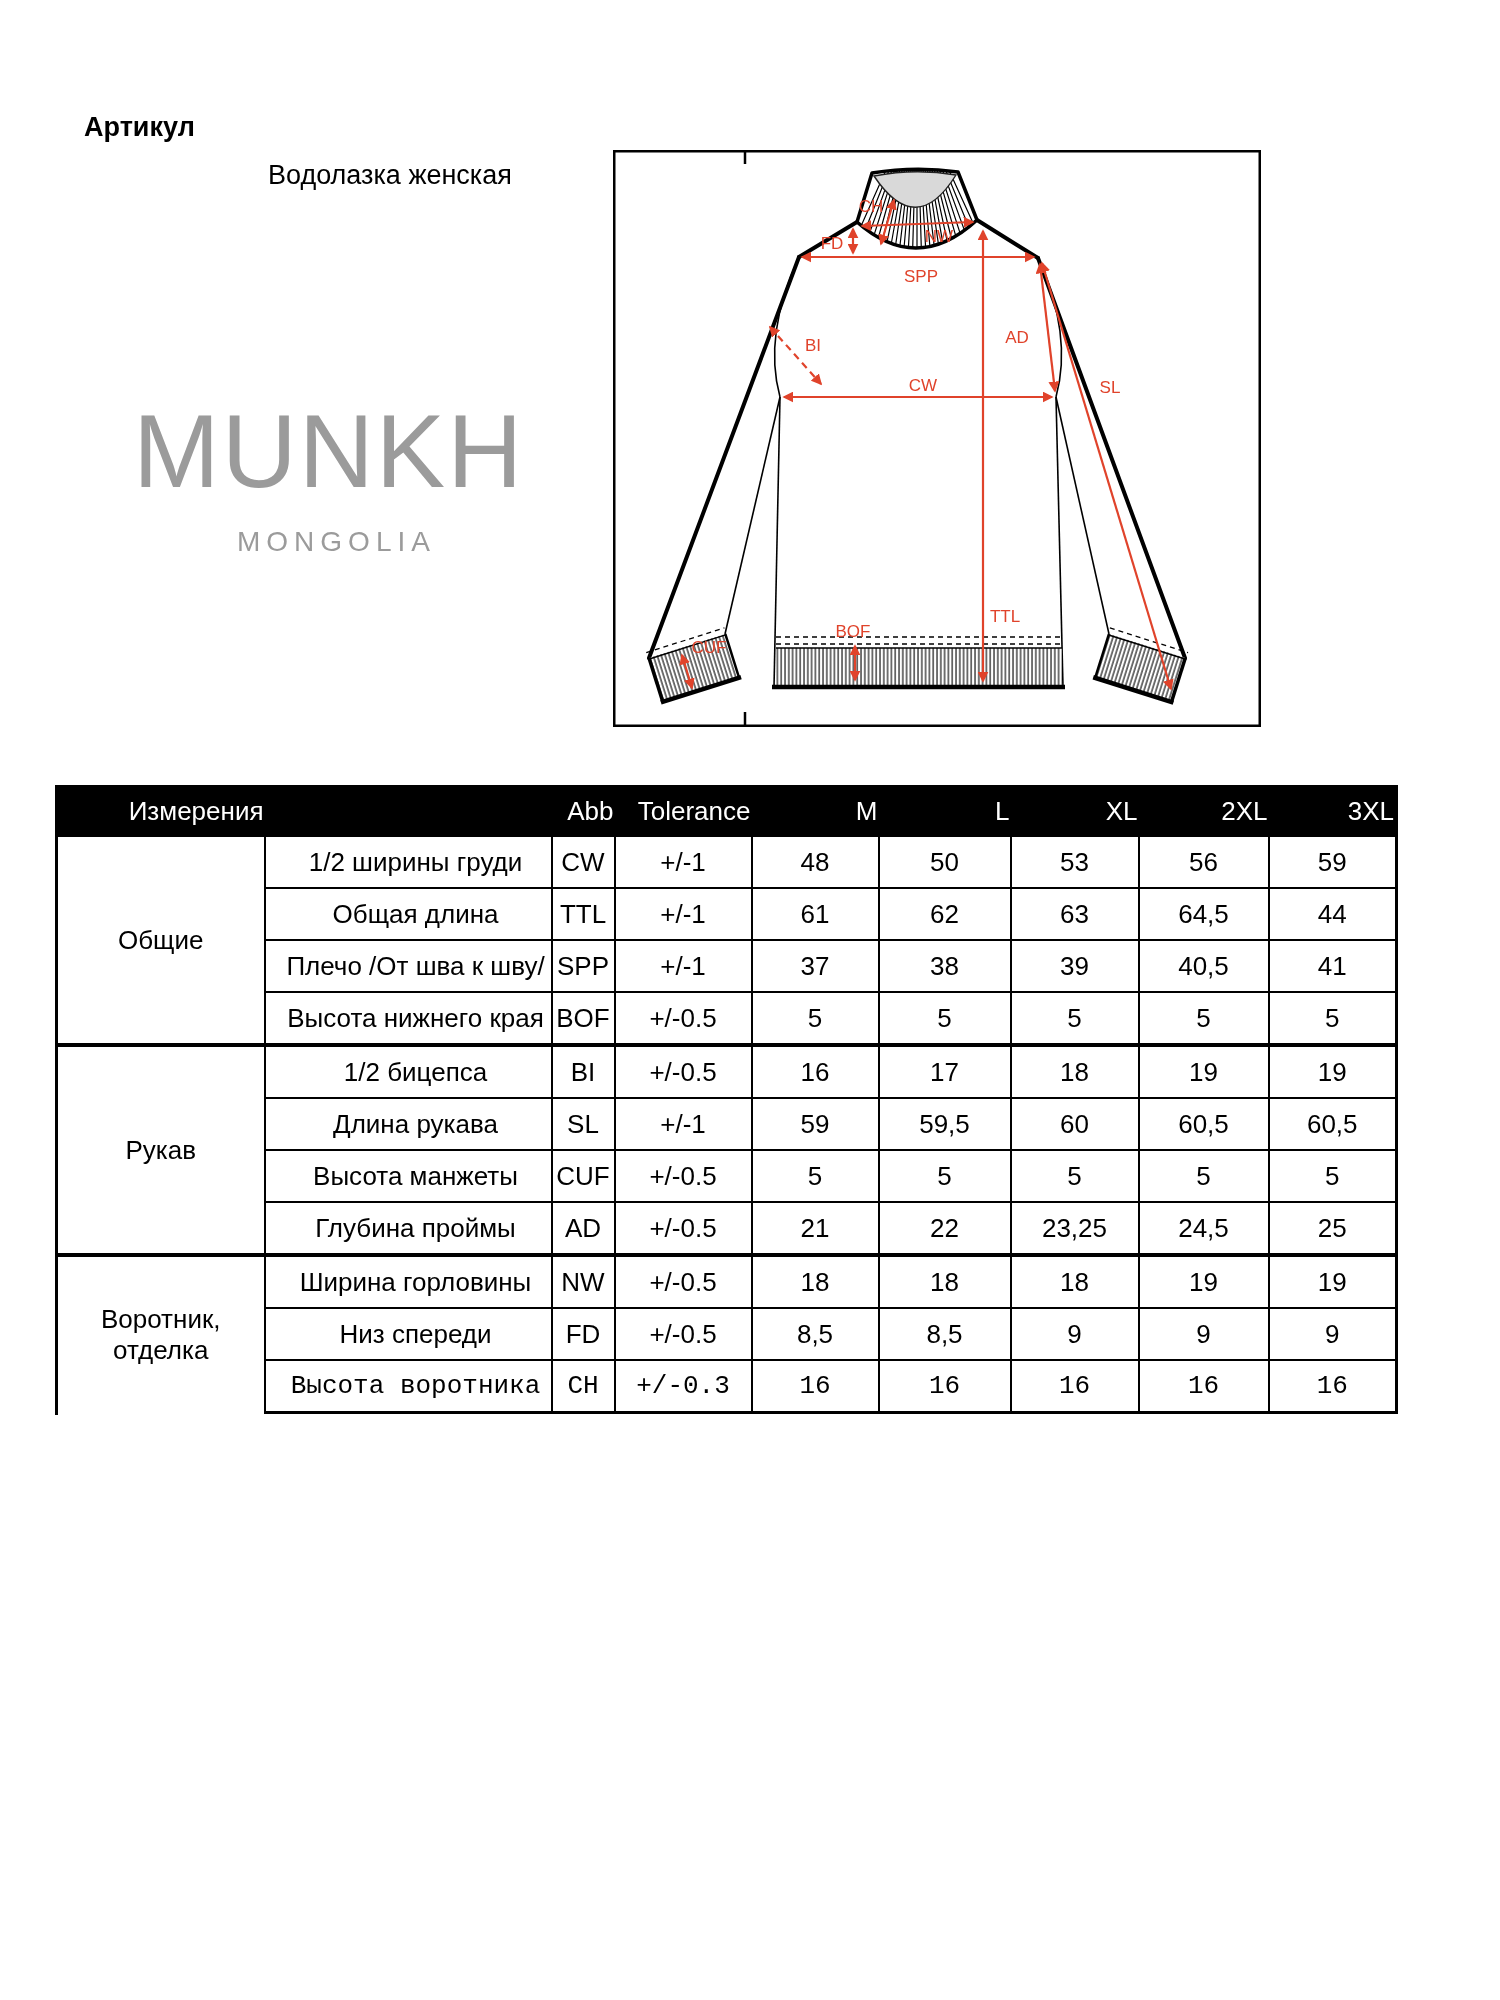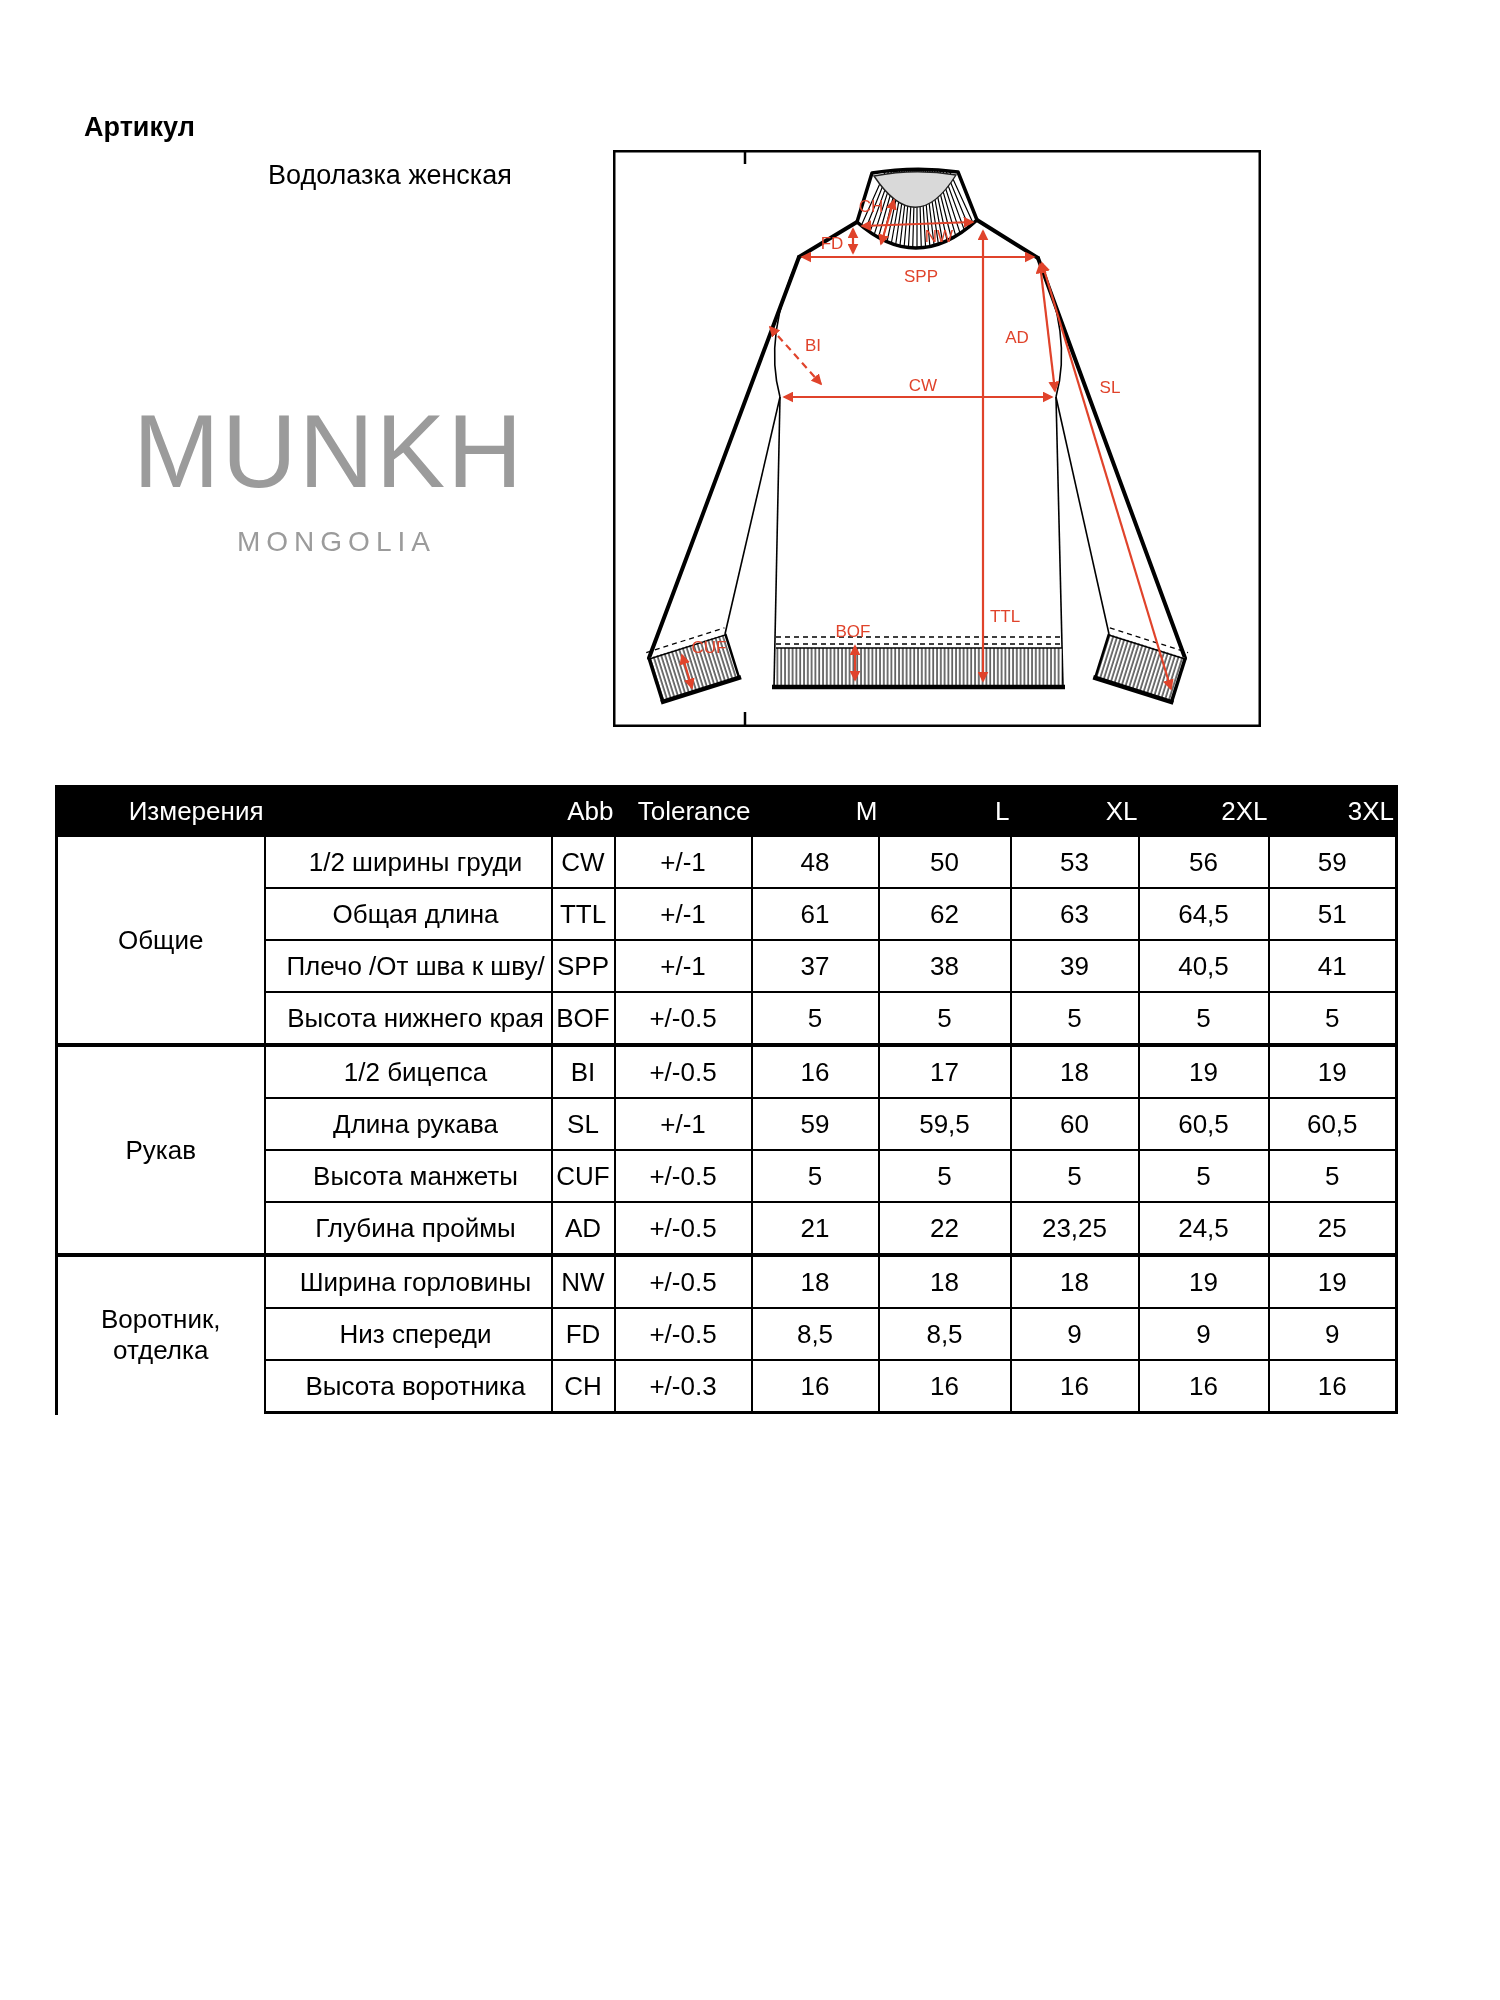--- a/index.html
+++ b/index.html
@@ -21,21 +21,21 @@
   
   .size-table{position:absolute;left:55px;top:785px;width:1340px;
     border-collapse:collapse;table-layout:fixed;border:3px solid #000;border-bottom:none;
     font-size:26px;}
   .size-table thead td{background:#000;color:#fff;height:45px;text-align:right;
     border:none;font-size:26px;}
   .size-table tbody td{border:2px solid #000;height:50px;text-align:center;padding:0;
     background:#fff;}
   .size-table td.cell-label{text-align:center;padding-left:15px;}
   .size-table tr.gstart td{border-top:4px solid #000;}
-  .size-table tr.lastrow td{border-bottom:3px solid #000;}
+  .size-table tr.lastrow td{border-bottom:3px solid #000;font-family:Liberation Mono, monospace;}
   .size-table td.nob{border-bottom:none;}
   .table-tail{position:absolute;left:55px;top:1402px;width:3px;height:13px;background:#000;}
 </style>
 </head>
 <body>
 
 <div class="article-label">Артикул</div>
 <div class="article-value">Водолазка женская</div>
 
 <div class="logo-name">MUNKH</div>
@@ -186,21 +186,21 @@
       <td>59</td>
     </tr>
     <tr>
       <td class="cell-label">Общая длина</td>
       <td>TTL</td>
       <td>+/-1</td>
       <td>61</td>
       <td>62</td>
       <td>63</td>
       <td>64,5</td>
-      <td>51</td>
+      <td>44</td>
     </tr>
     <tr>
       <td class="cell-label">Плечо /От шва к шву/</td>
       <td>SPP</td>
       <td>+/-1</td>
       <td>37</td>
       <td>38</td>
       <td>39</td>
       <td>40,5</td>
       <td>41</td>

